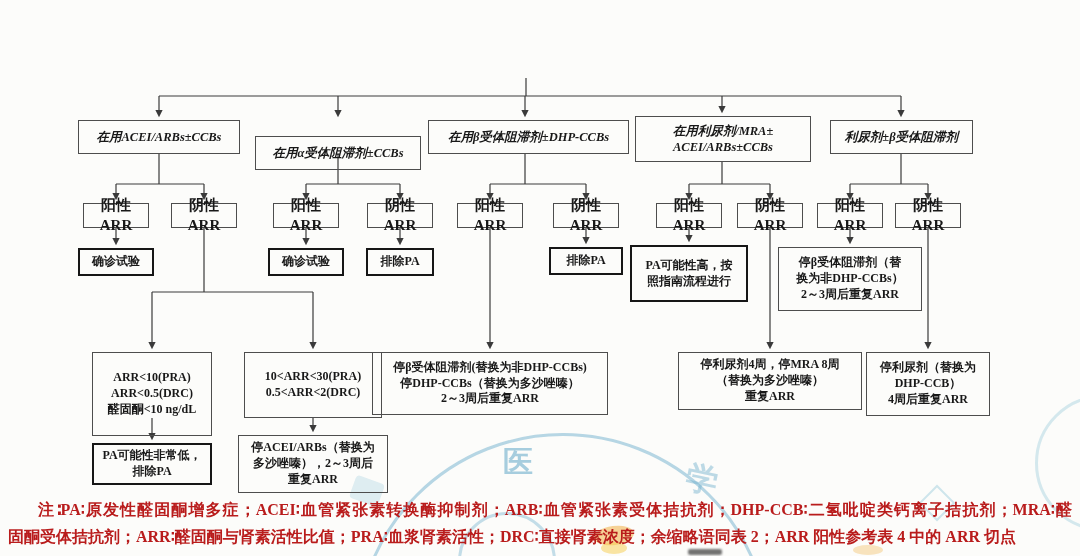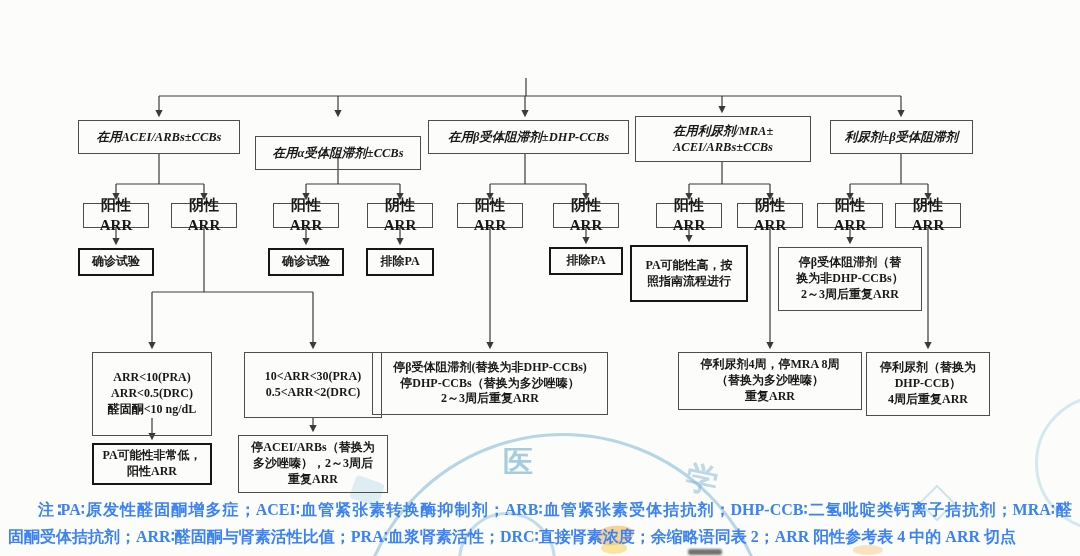--- a/index.html
+++ b/index.html
@@ -8,21 +8,21 @@
   #connectors{position:absolute;left:0;top:0;z-index:1;}
   .box{position:absolute;display:flex;align-items:center;justify-content:center;
        text-align:center;border:1.3px solid #4d4d4d;background:transparent;
        font-weight:700;font-size:12px;line-height:1.32;color:#181818;
        white-space:pre-line;z-index:2;padding:1px 3px;box-sizing:border-box;}
   .bold{border:2.5px solid #161616;}
   .root{font-size:14px;border-width:1.6px;letter-spacing:1px;}
   .branch{font-size:12.5px;font-style:italic;}
   .arr{font-size:15px;}
   .note{position:absolute;left:8px;width:1064px;top:496px;z-index:3;
-        font-size:16px;line-height:27px;color:#3b82f6;font-weight:600;}
+        font-size:16px;line-height:27px;color:#b91c1c;font-weight:600;}
   .note-line1{text-indent:30px;text-align:justify;text-align-last:justify;}
   .wm{position:absolute;z-index:1;pointer-events:none;}
   .wm-ring1{left:355px;top:433px;width:410px;height:410px;border:3px solid rgba(111,176,205,.5);border-radius:50%;}
   .wm-ring2{left:458px;top:512px;width:92px;height:92px;border:3px solid rgba(111,176,205,.4);border-radius:50%;}
   .wm-ring3{left:1035px;top:395px;width:130px;height:130px;border:3px solid rgba(120,185,210,.3);border-radius:50%;}
   .wm-glyph1{left:503px;top:442px;font-size:30px;font-weight:700;color:rgba(95,165,198,.55);}
   .wm-glyph2{left:686px;top:458px;font-size:32px;font-weight:700;color:rgba(111,176,205,.45);transform:rotate(12deg);}
   .wm-orange1{left:594px;top:526px;width:40px;height:19px;background:rgba(240,168,50,.5);border-radius:50%;transform:rotate(-8deg);}
   .wm-orange2{left:853px;top:545px;width:30px;height:10px;background:rgba(240,168,50,.3);border-radius:50%;}
   .wm-yellow1{left:601px;top:542px;width:26px;height:12px;background:rgba(246,207,90,.55);border-radius:50%;}
@@ -135,21 +135,21 @@
 停DHP-CCBs（替换为多沙唑嗪）
 2～3周后重复ARR</div>
   <div class="box" style="left:678px;top:352px;width:184px;height:58px">停利尿剂4周，停MRA 8周
 （替换为多沙唑嗪）
 重复ARR</div>
   <div class="box" style="left:866px;top:352px;width:124px;height:64px">停利尿剂（替换为
 DHP-CCB）
 4周后重复ARR</div>
 
   <div class="box bold" style="left:92px;top:443px;width:120px;height:42px">PA可能性非常低，
-阳性ARR</div>
+排除PA</div>
   <div class="box" style="left:238px;top:435px;width:150px;height:58px">停ACEI/ARBs（替换为
 多沙唑嗪），2～3周后
 重复ARR</div>
 
   <div class="note">
     <div class="note-line1">注∶PA∶原发性醛固酮增多症；ACEI∶血管紧张素转换酶抑制剂；ARB∶血管紧张素受体拮抗剂；DHP-CCB∶二氢吡啶类钙离子拮抗剂；MRA∶醛</div>
     <div class="note-line2">固酮受体拮抗剂；ARR∶醛固酮与肾素活性比值；PRA∶血浆肾素活性；DRC∶直接肾素浓度；余缩略语同表 2；ARR 阳性参考表 4 中的 ARR 切点</div>
   </div>
 
 </div>

